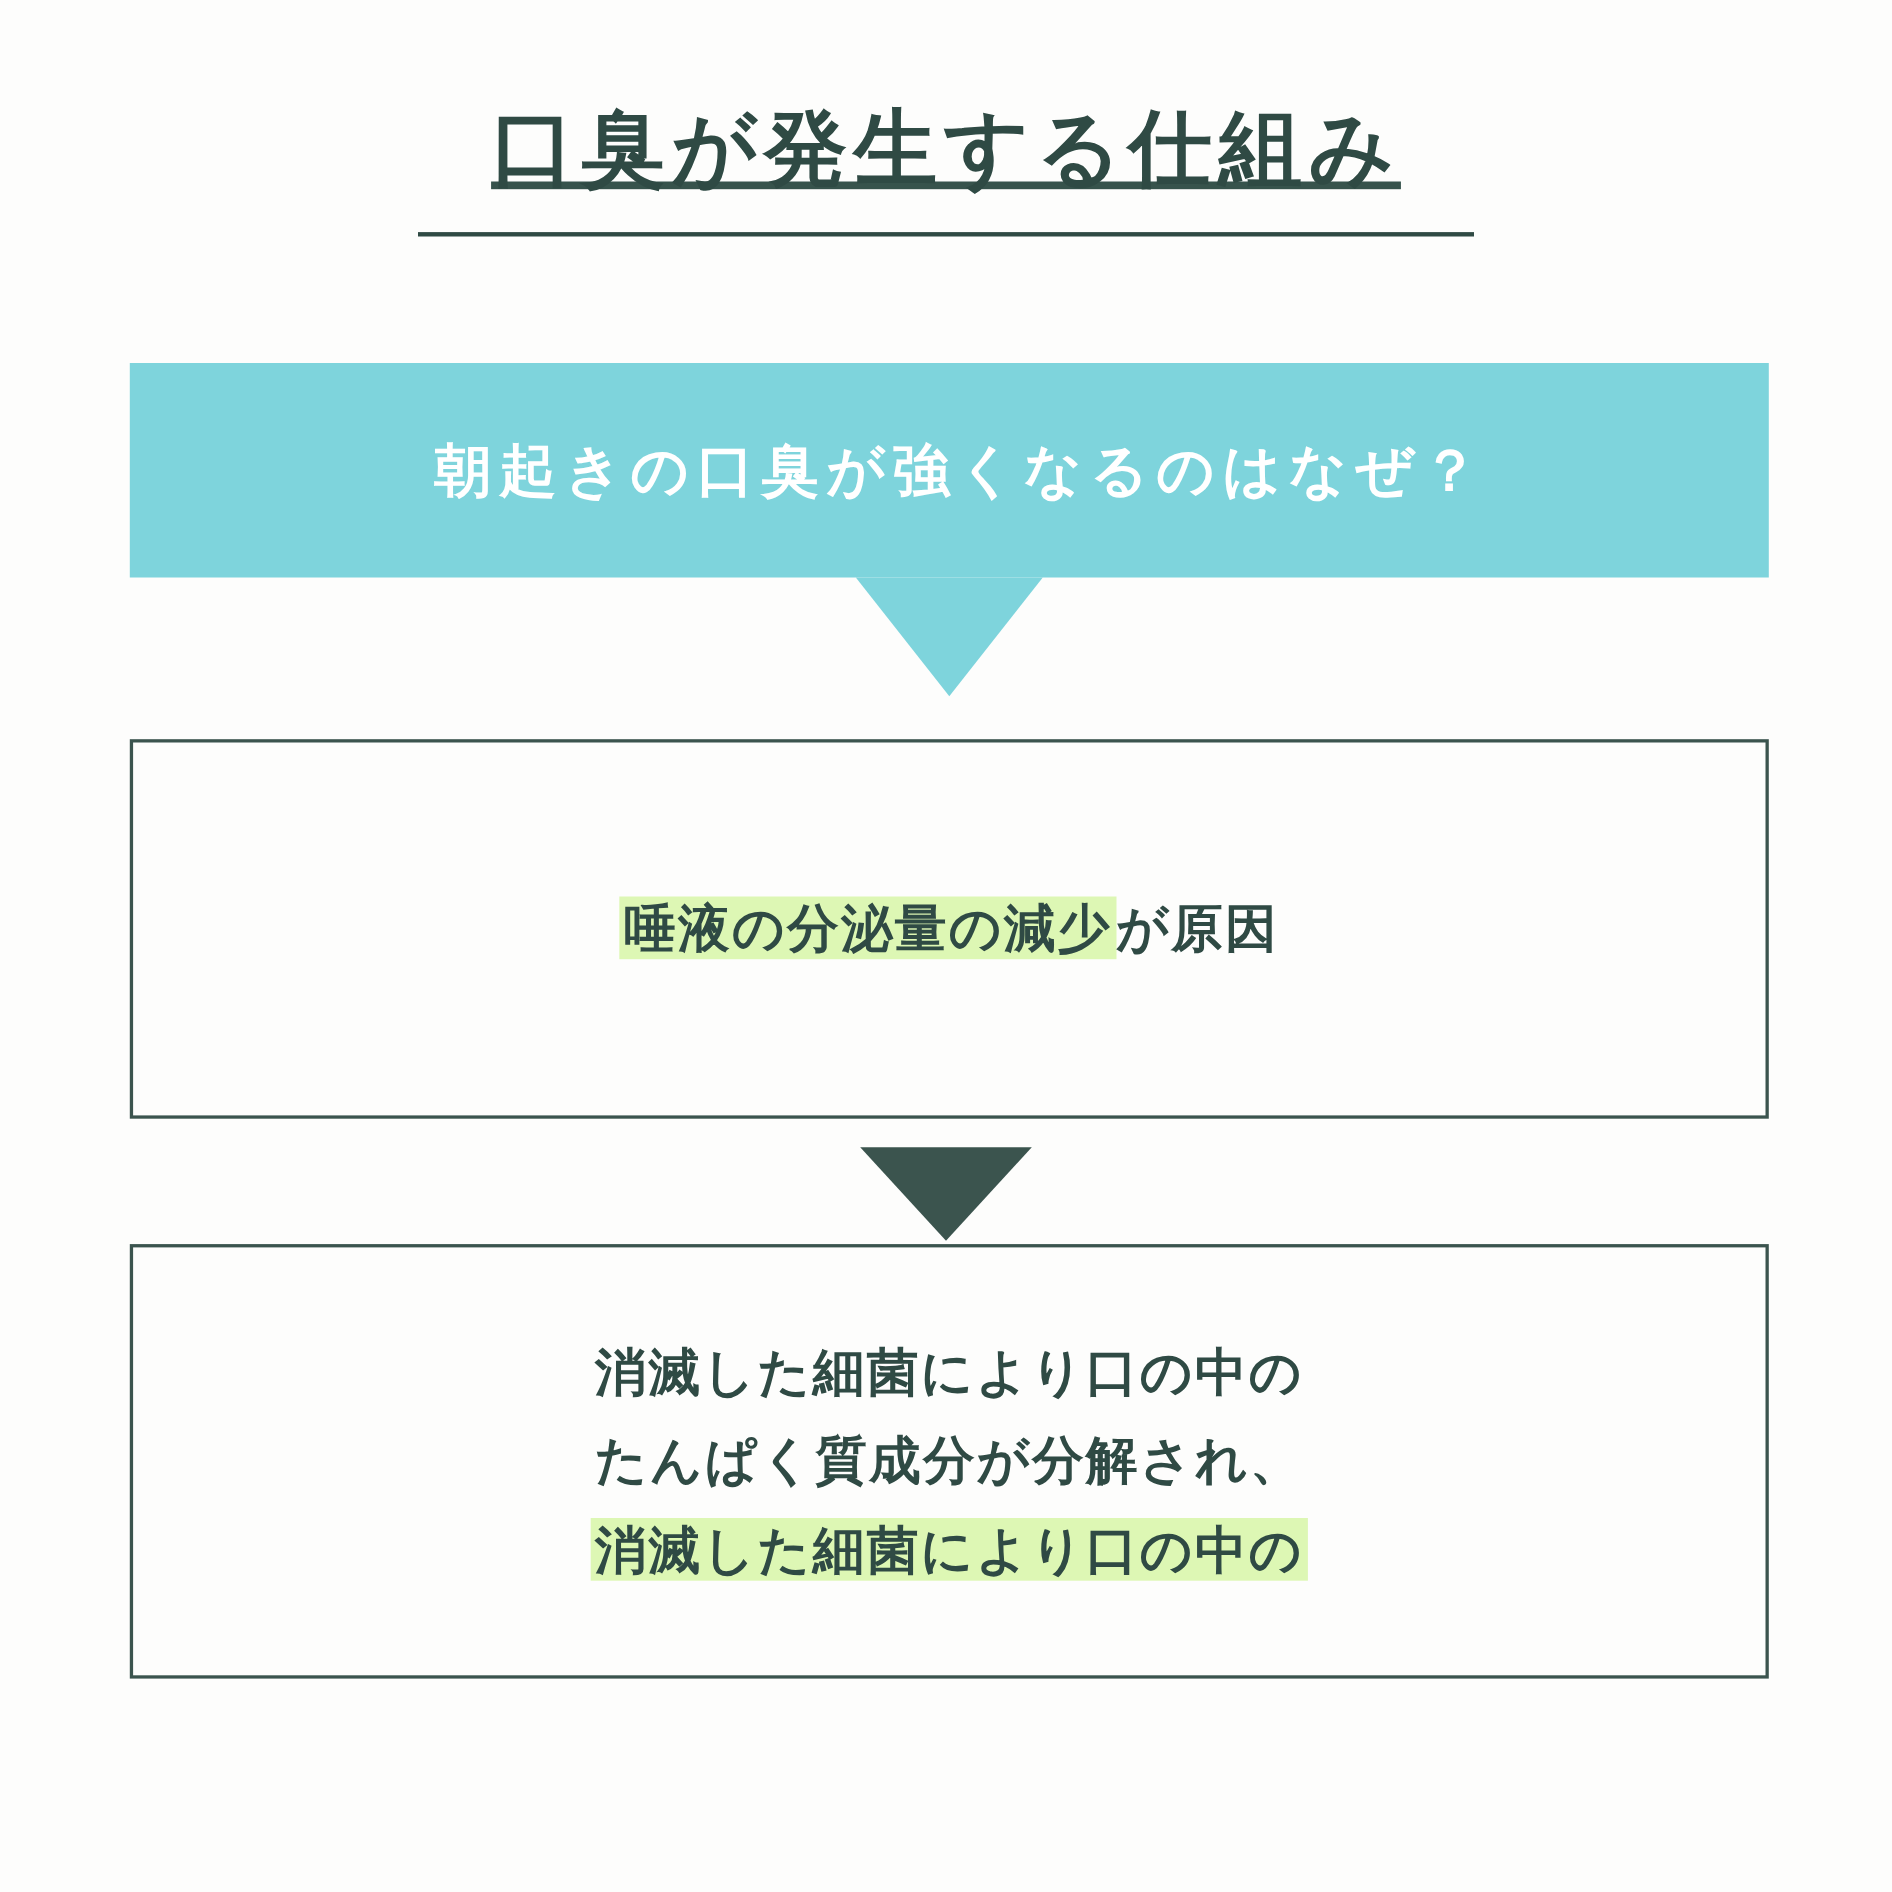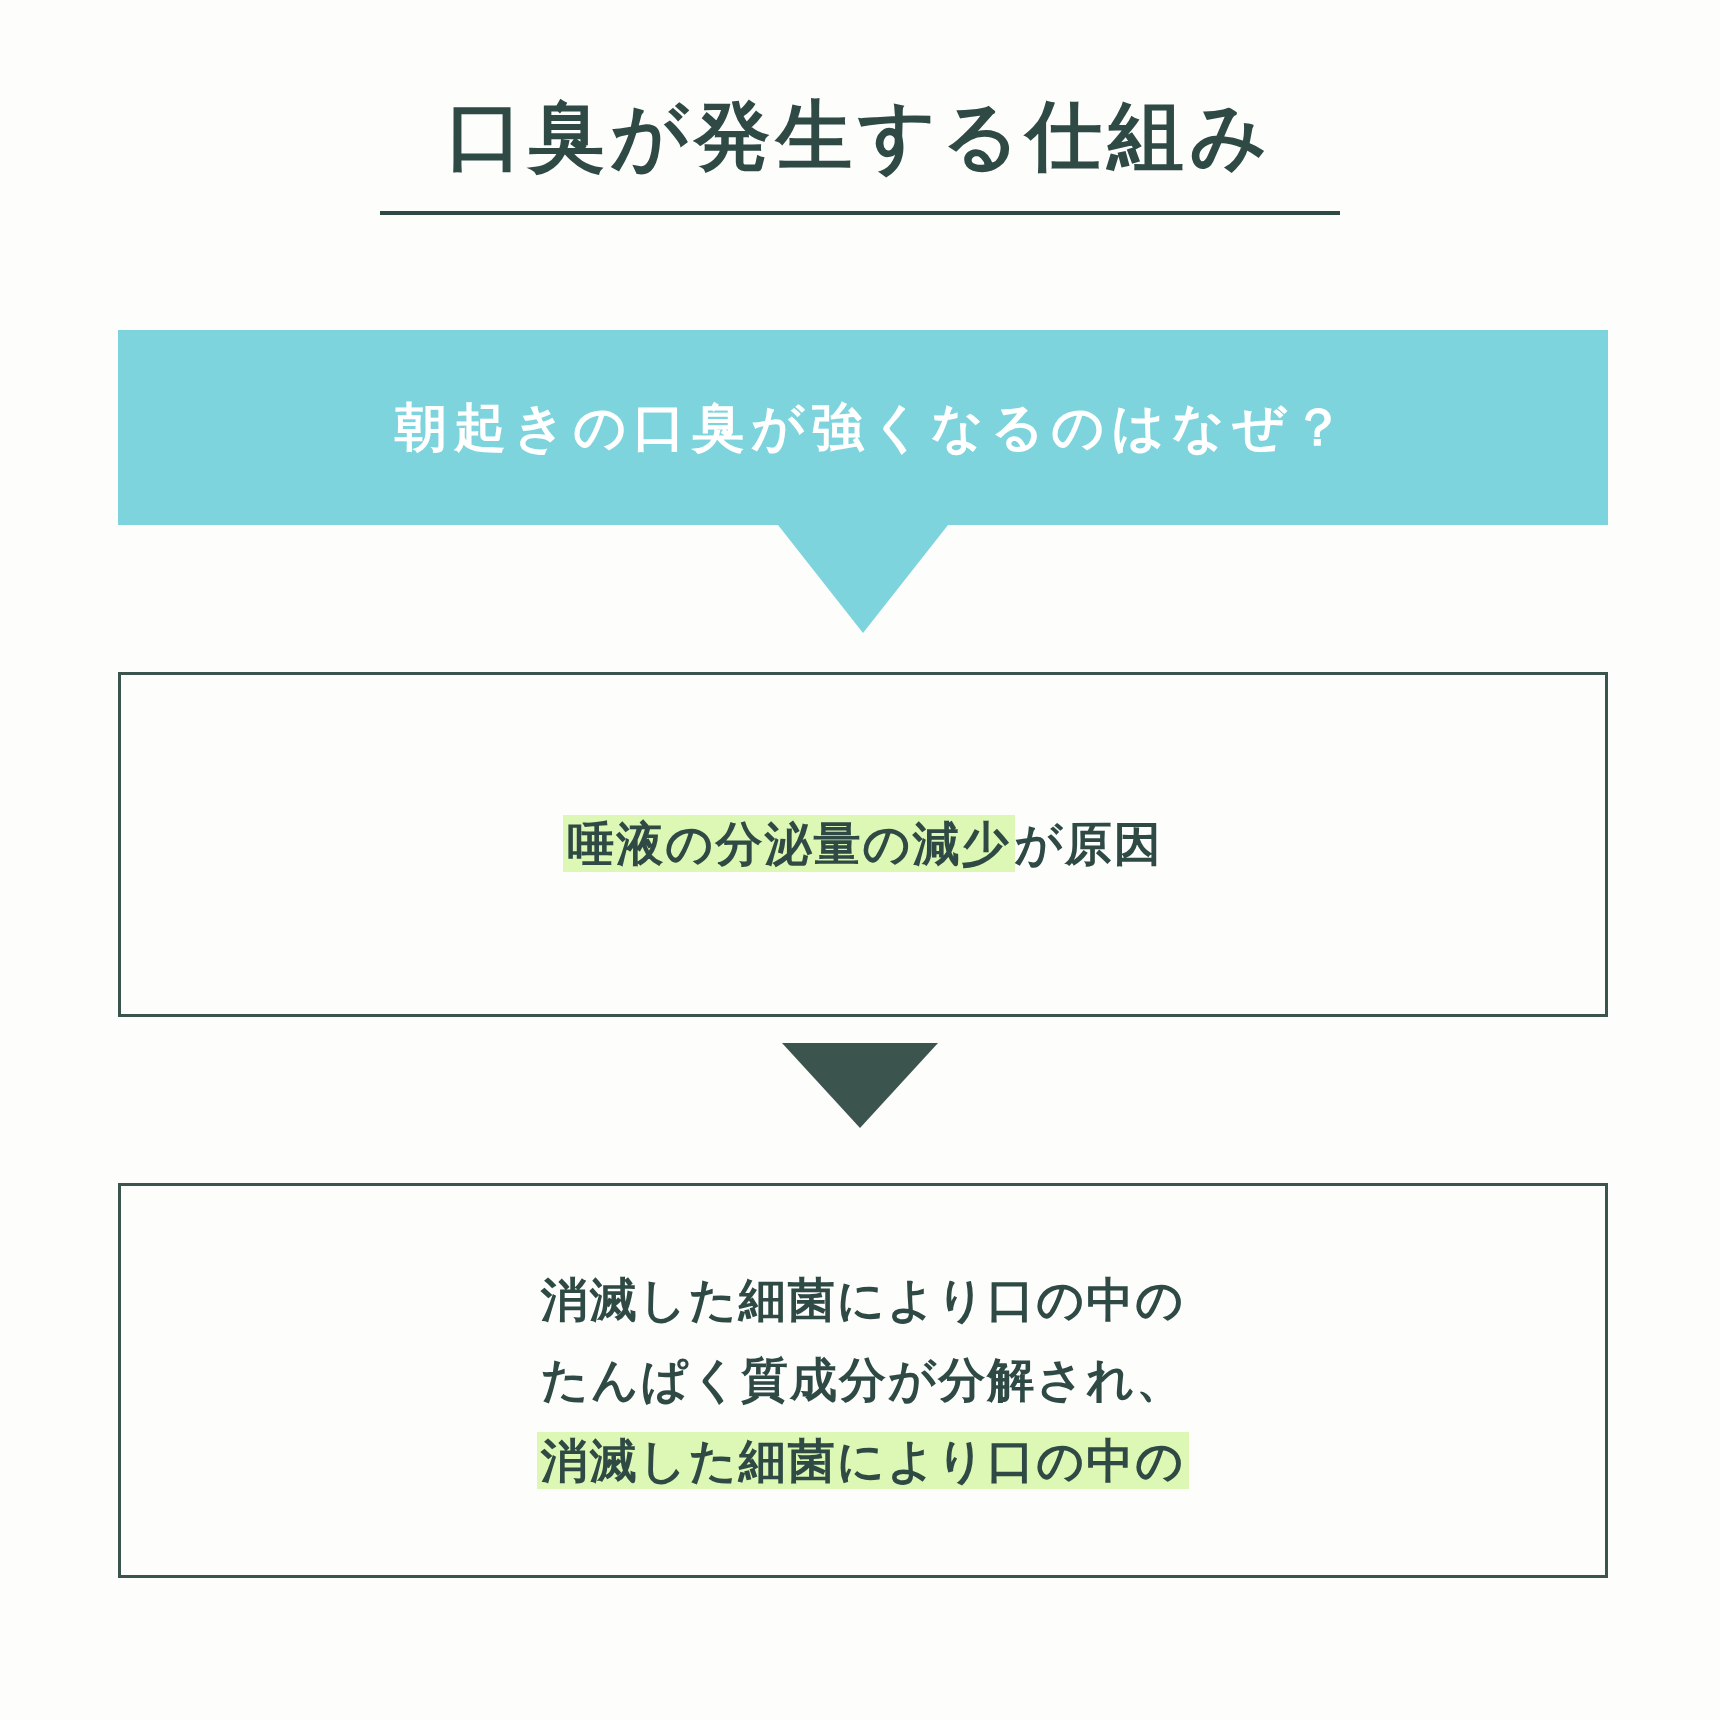--- a/index.html
+++ b/index.html
@@ -21,20 +21,21 @@
     box-sizing: border-box;
   }
 
   
   .title-block {
     position: absolute;
     top: 88px;
     left: 0;
     width: 1720px;
     text-align: center;
+    text-decoration: underline;
   }
   .title {
     font-size: 76px;
     font-weight: 700;
     letter-spacing: 6px;
     color: #2f4a44;
     line-height: 1.25;
     white-space: nowrap;
   }
   .title-rule {
@@ -86,21 +87,21 @@
     display: flex;
     flex-direction: column;
     align-items: center;
     justify-content: center;
   }
   .obox-1 {
     top: 672px;
     height: 345px;
   }
   .obox-2 {
-    top: 1183px;
+    top: 1131px;
     height: 395px;
   }
   .line {
     font-size: 47px;
     font-weight: 700;
     letter-spacing: 2px;
     line-height: 1.5;
     color: #2f4a44;
     white-space: nowrap;
     text-align: center;

